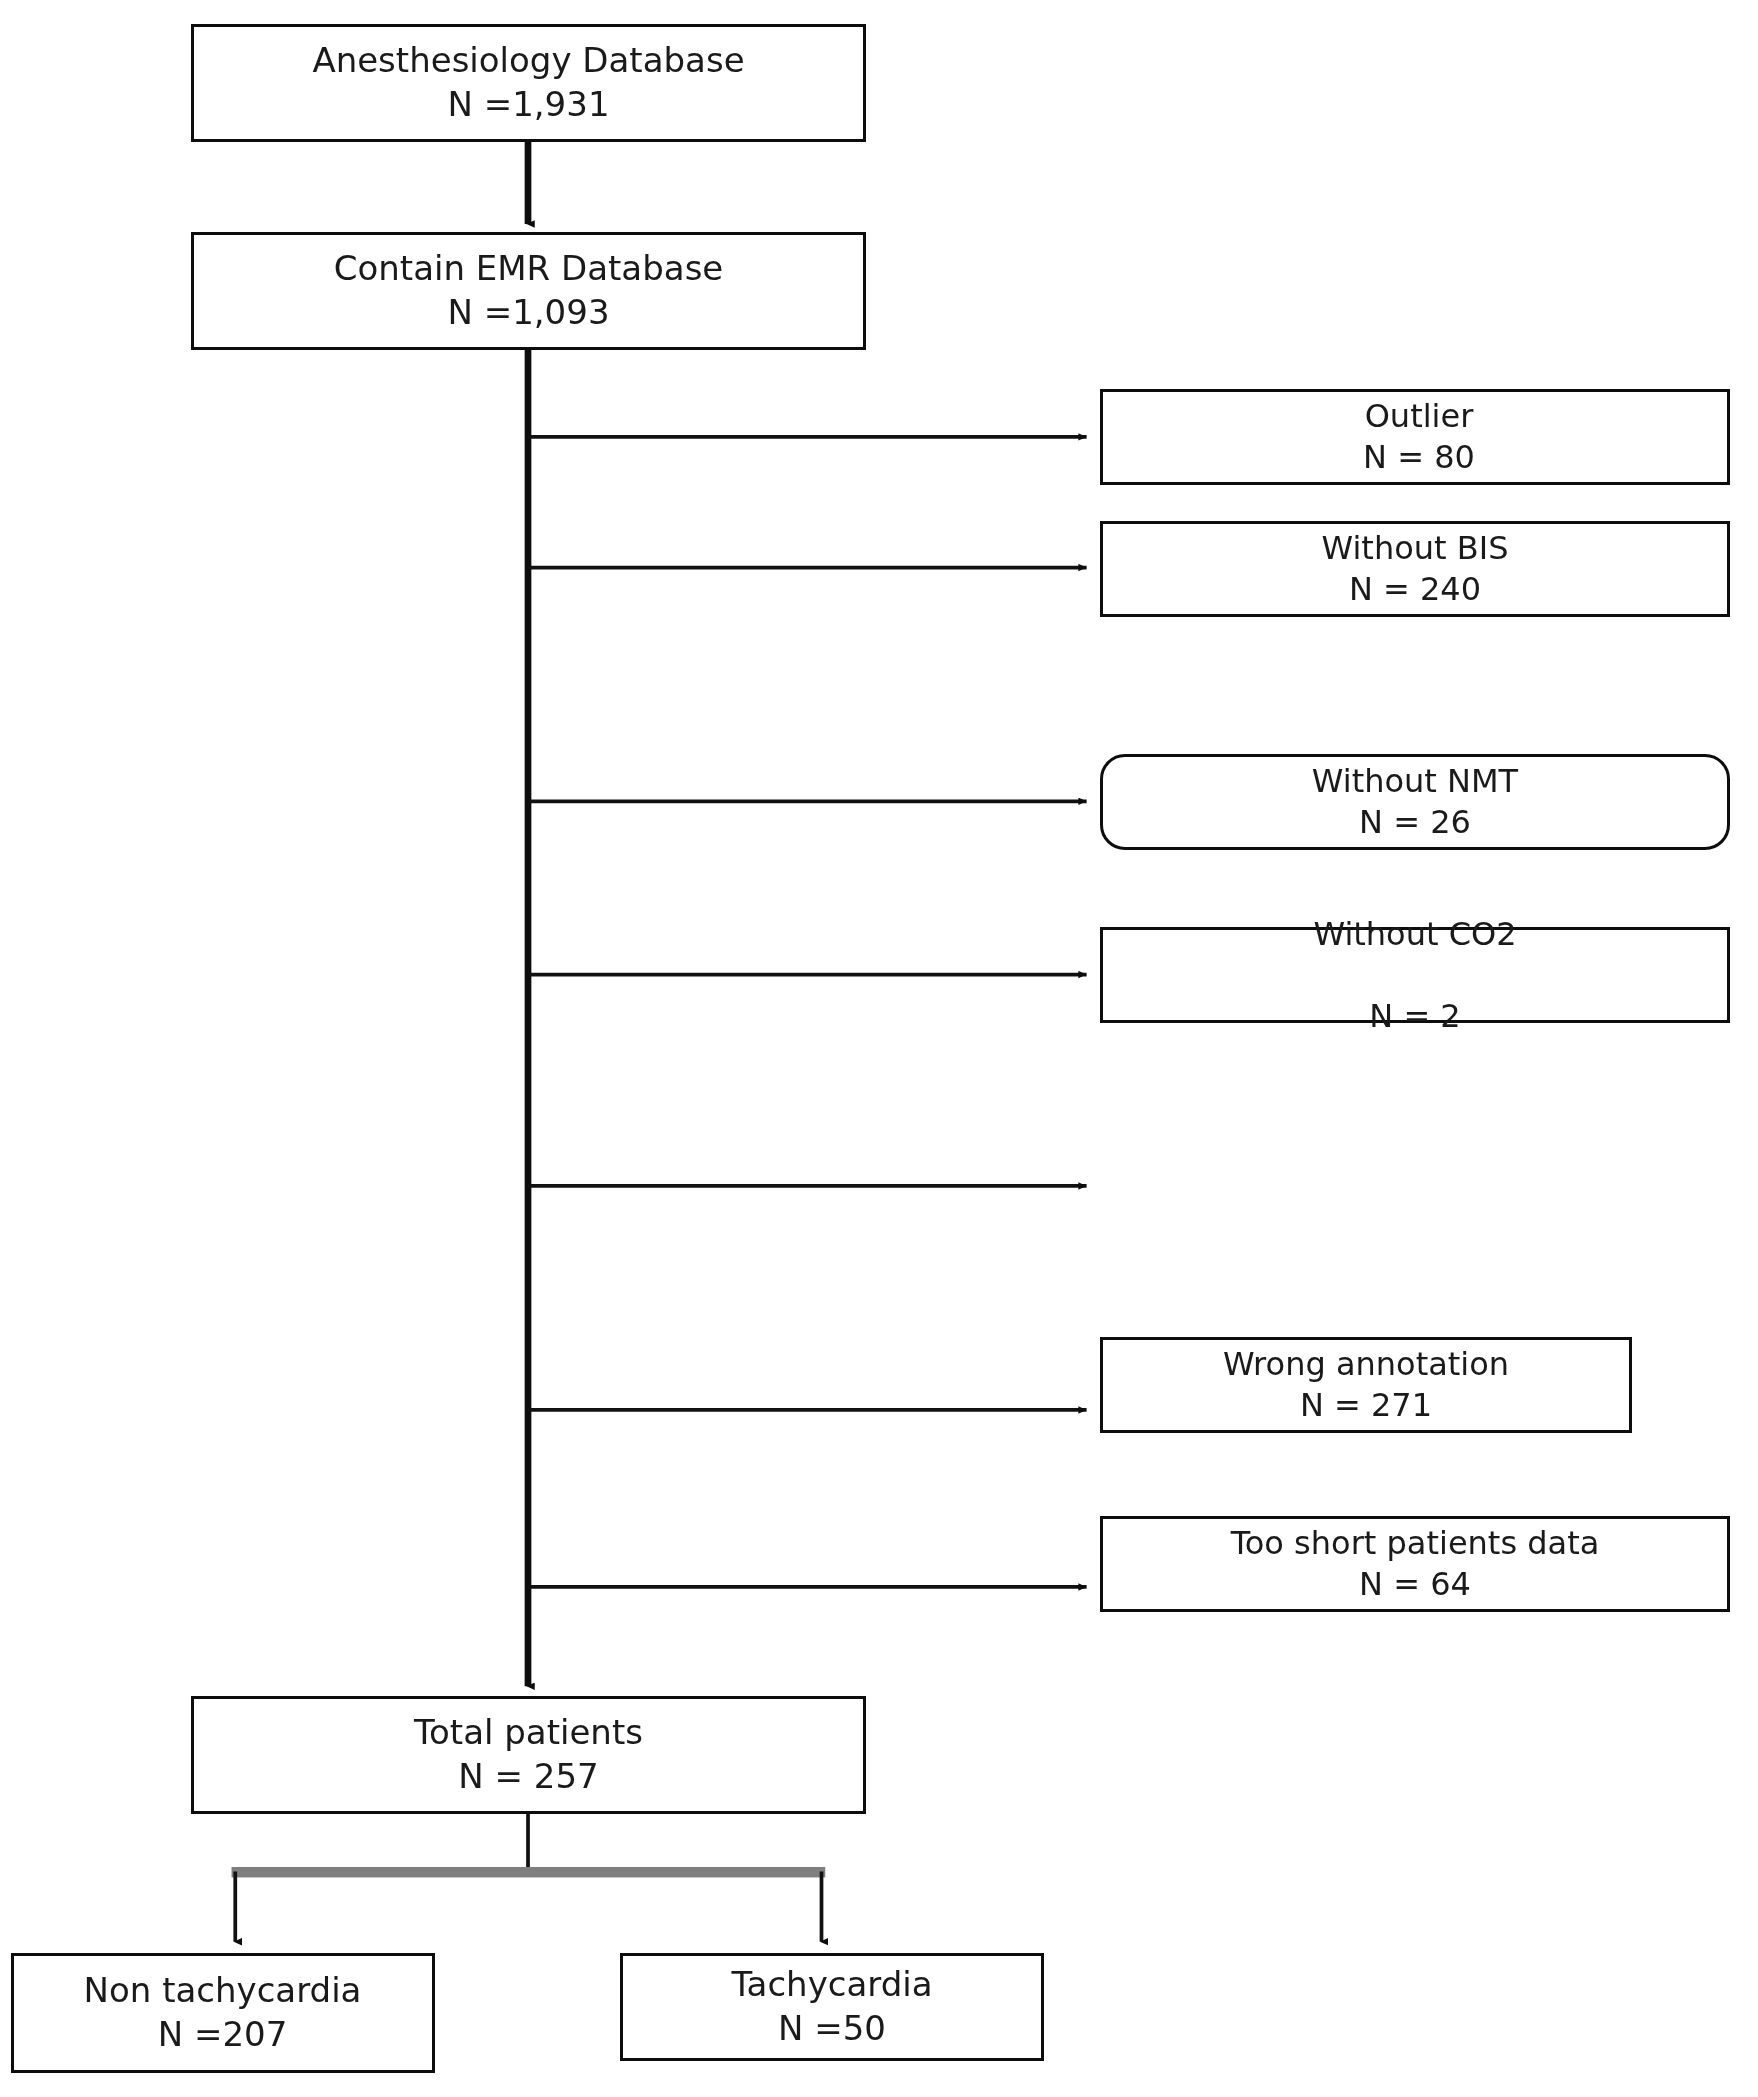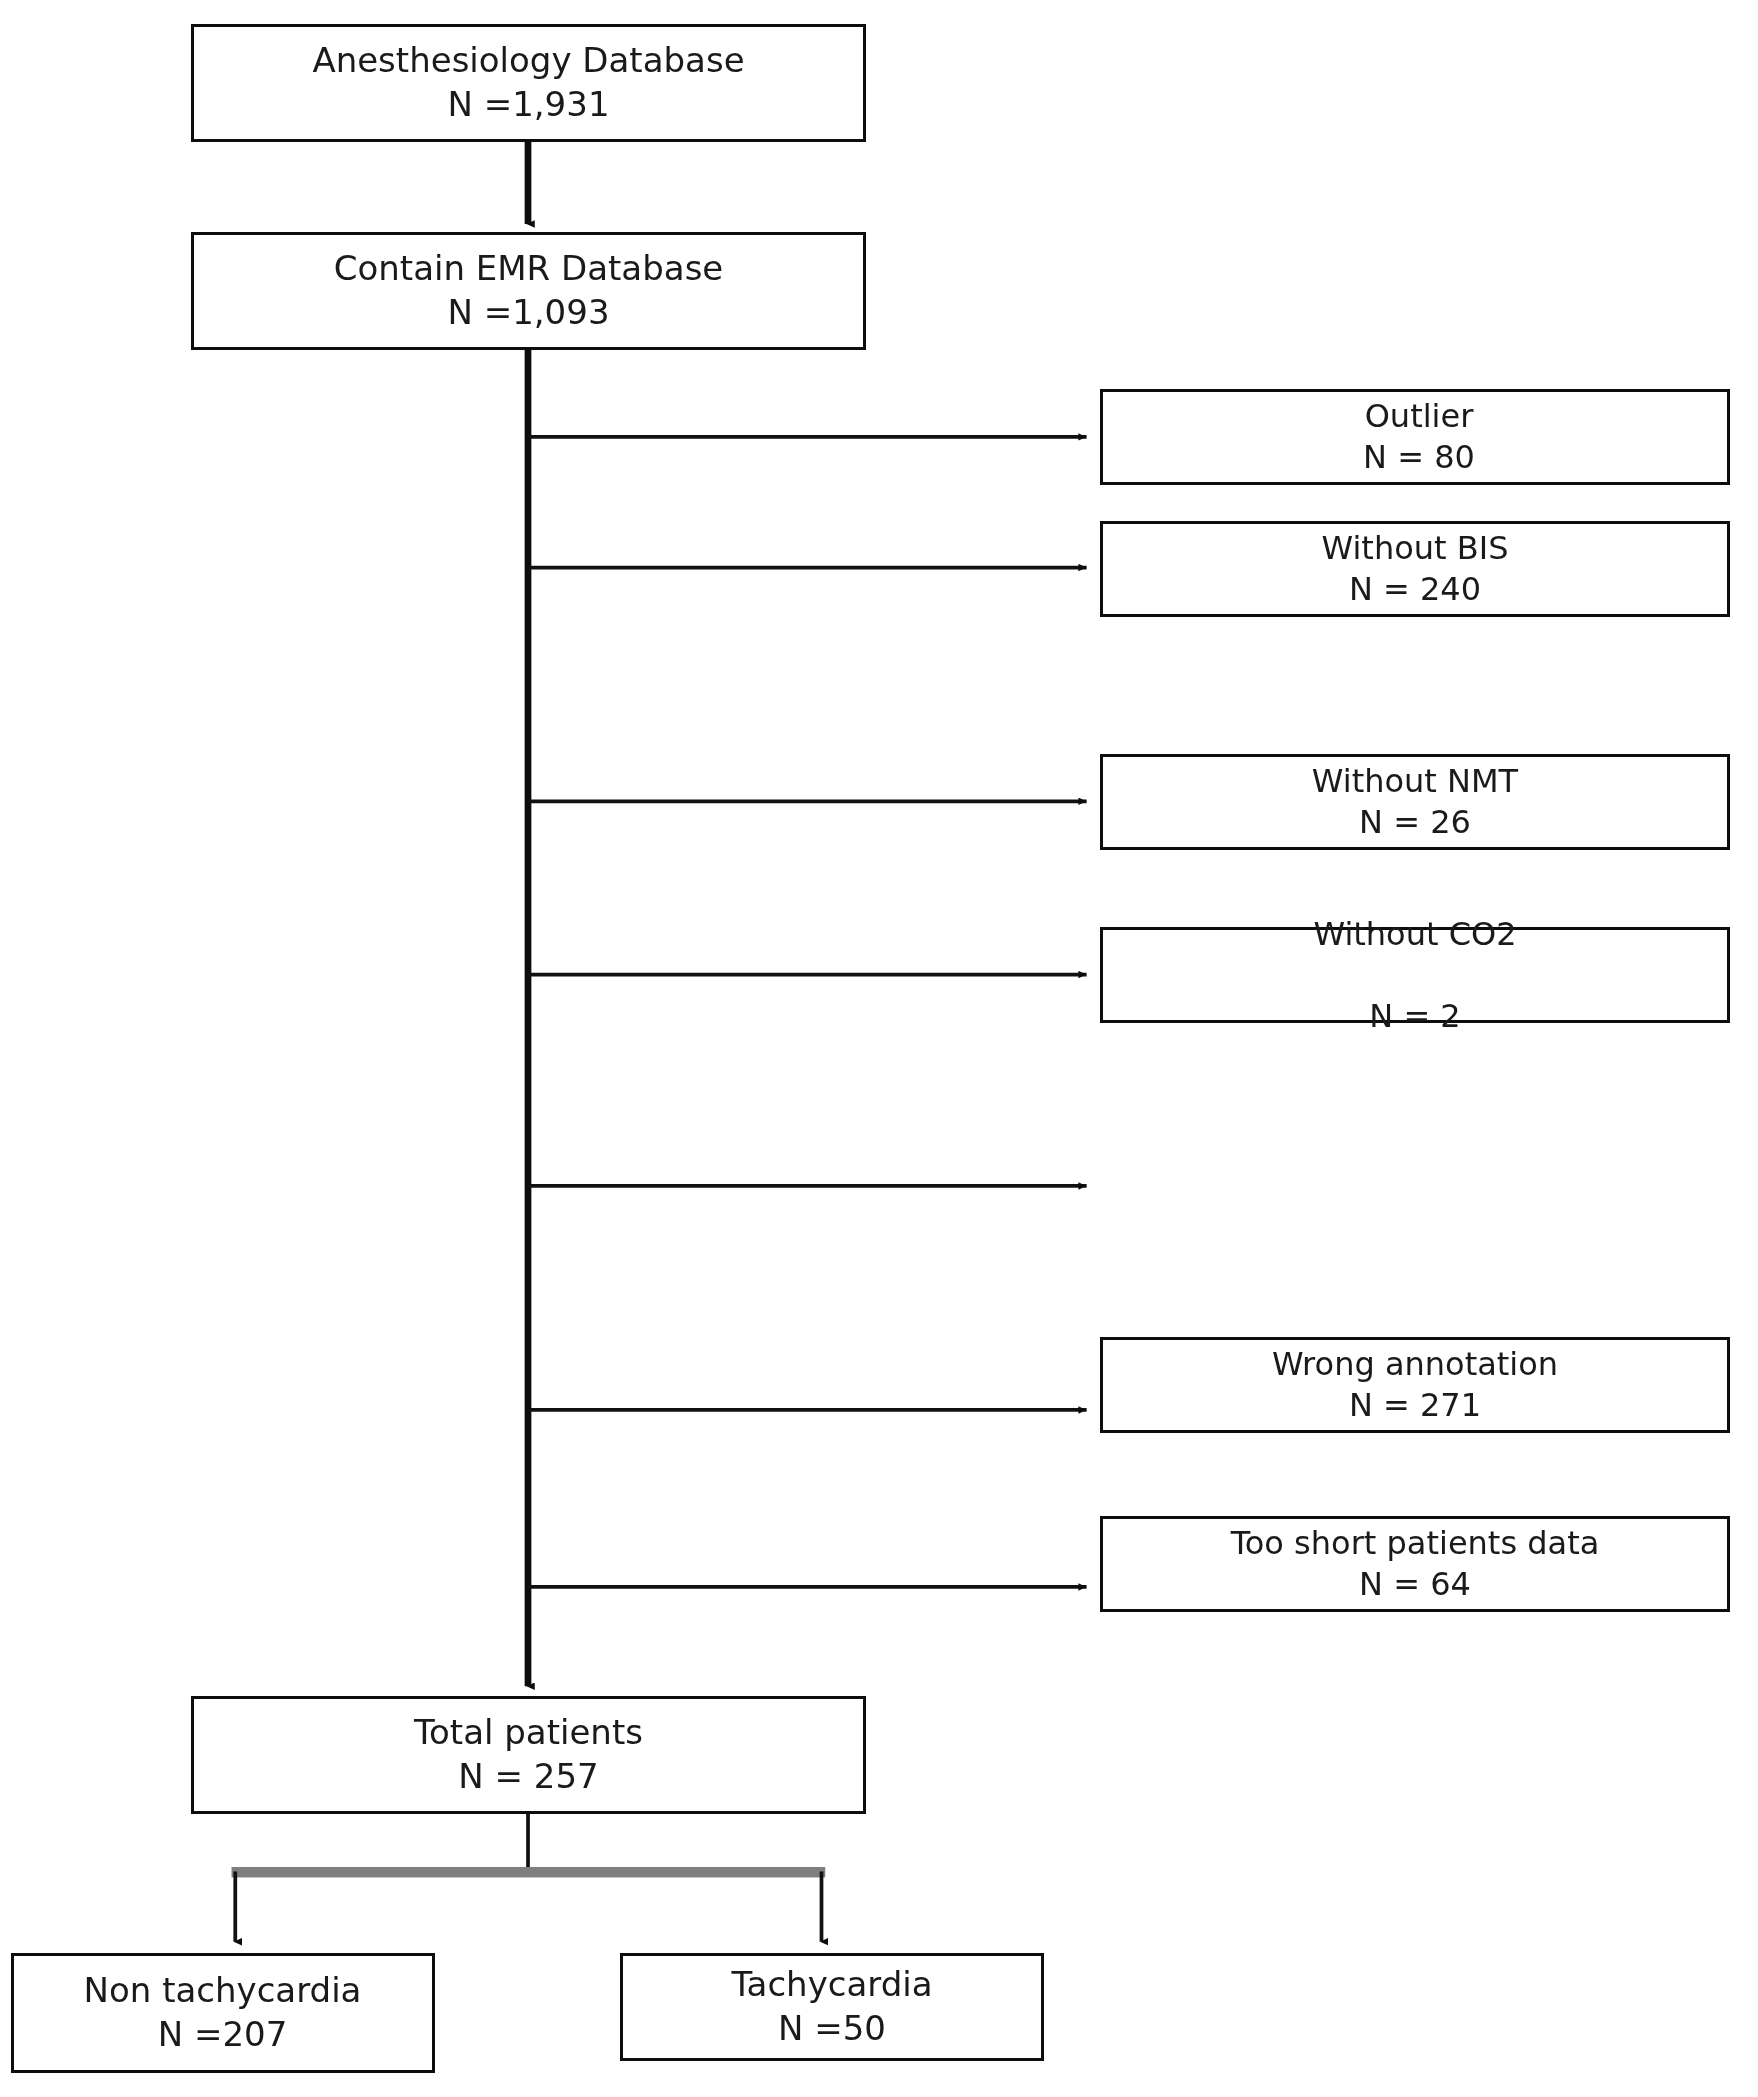--- a/index.html
+++ b/index.html
@@ -103,32 +103,32 @@
   <div class="node small" style="left:1100px; top:389px; width:630px; height:96px;padding-left:8px;">
     <span class="line">Outlier</span>
     <span class="line">N = 80</span>
   </div>
 
   <div class="node small" style="left:1100px; top:521px; width:630px; height:96px;">
     <span class="line">Without BIS</span>
     <span class="line">N = 240</span>
   </div>
 
-  <div class="node small" style="left:1100px; top:754px; width:630px; height:96px;">
+  <div class="node small" style="left:1100px; top:754px; width:630px; height:96px;border-radius:25px;">
     <span class="line">Without NMT</span>
     <span class="line">N = 26</span>
   </div>
 
   <div class="node small" style="left:1100px; top:927px; width:630px; height:96px;gap:41px;">
     <span class="line">Without CO2</span>
     <span class="line">N = 2</span>
   </div>
 
 
-  <div class="node small" style="left:1100px; top:1337px; width:630px; height:96px;">
+  <div class="node small" style="left:1100px; top:1337px; width:532px; height:96px;">
     <span class="line">Wrong annotation</span>
     <span class="line">N = 271</span>
   </div>
 
   <div class="node small" style="left:1100px; top:1516px; width:630px; height:96px;">
     <span class="line">Too short patients data</span>
     <span class="line">N = 64</span>
   </div>
 
   <div class="node" style="left:10.5px; top:1953px; width:424px; height:120px;">

